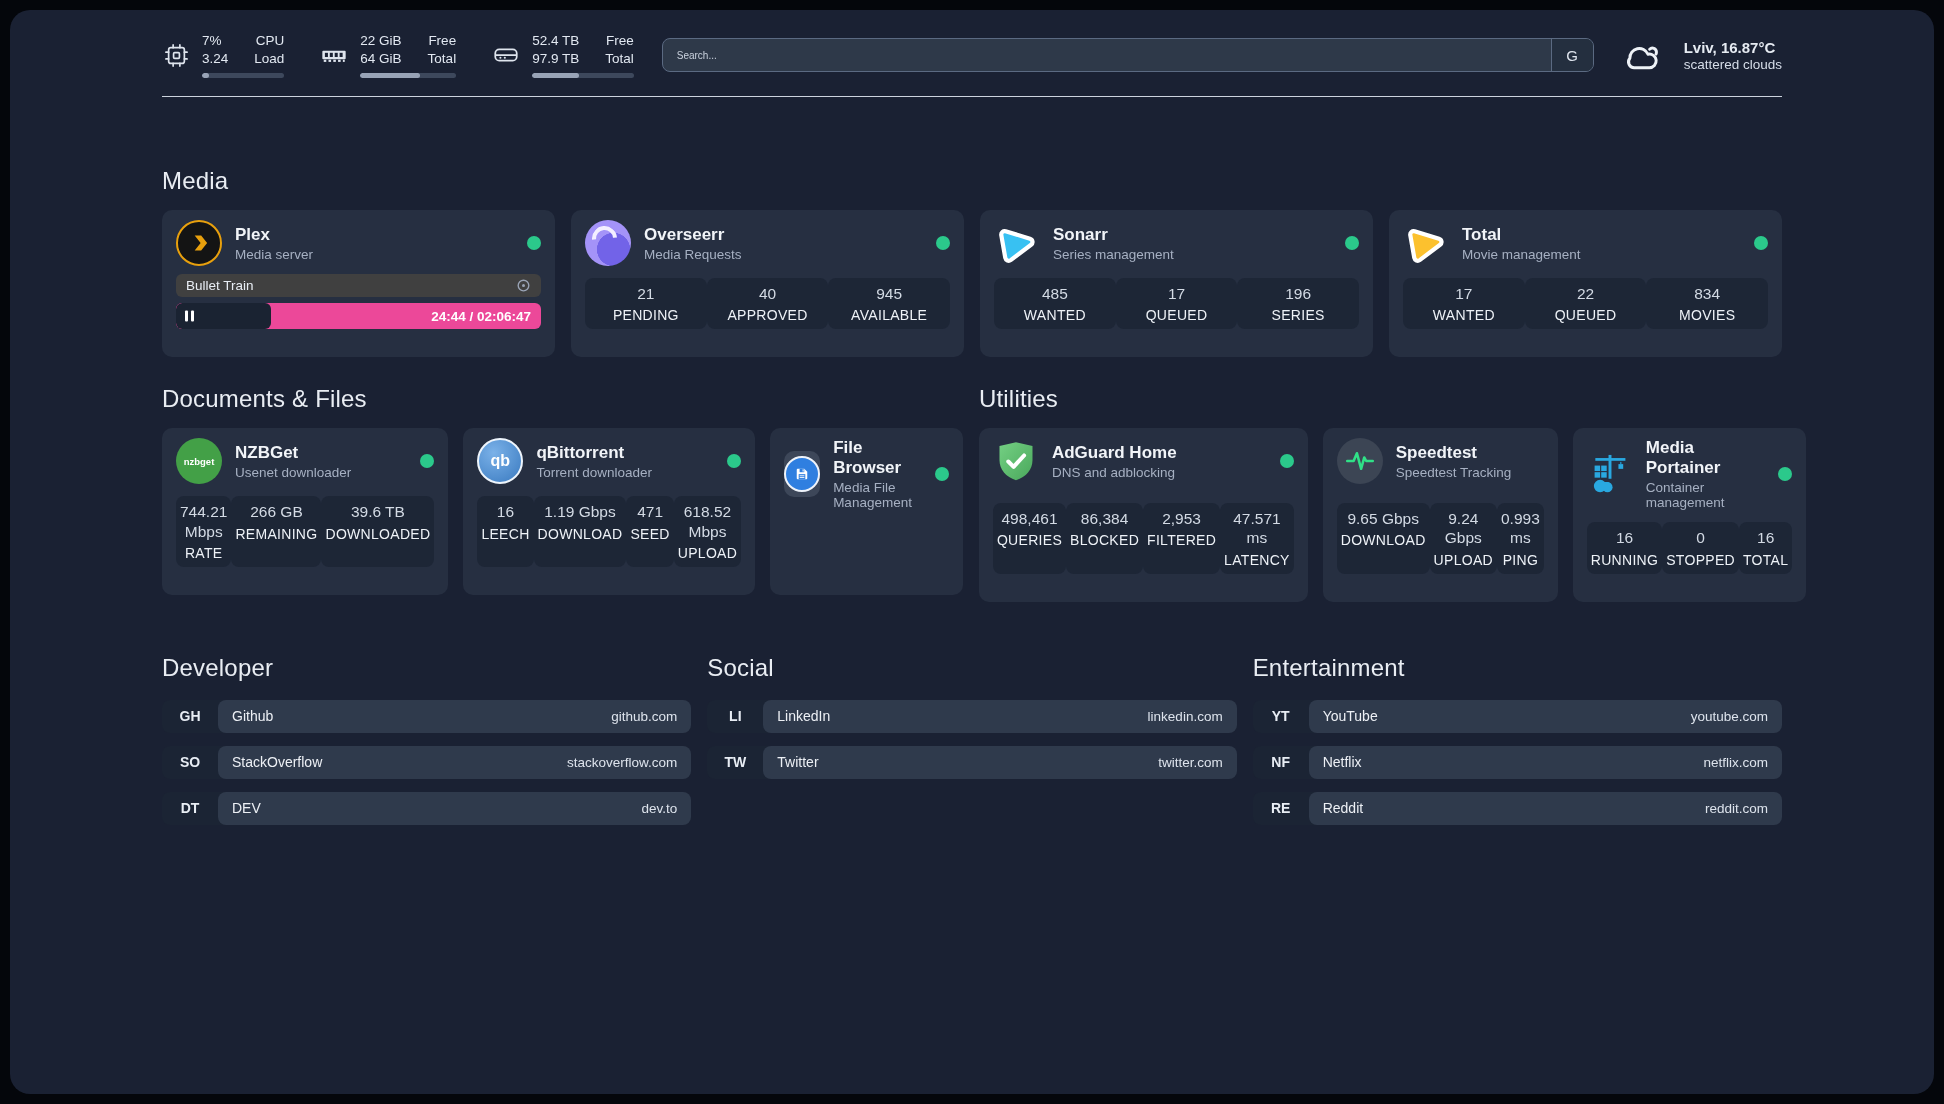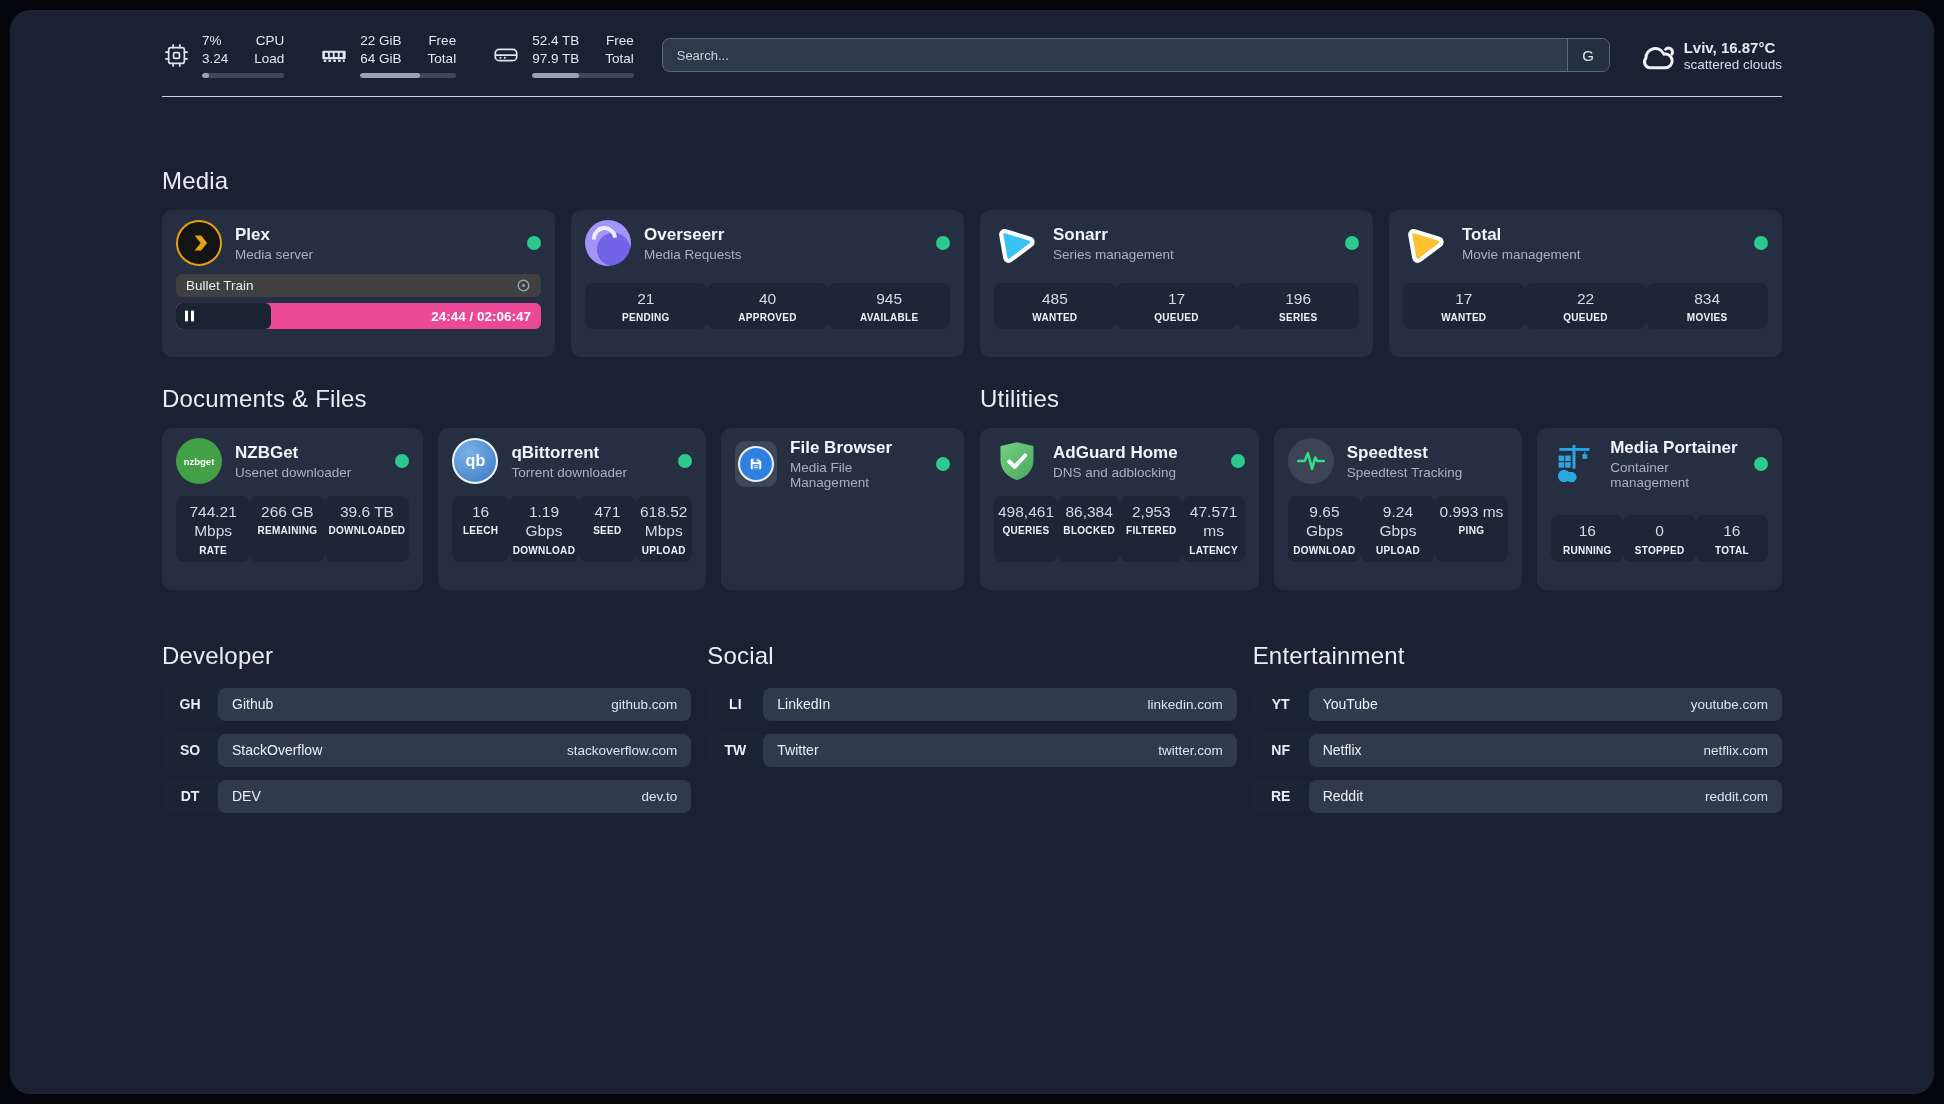--- a/index.html
+++ b/index.html
@@ -15,26 +15,26 @@
   .cols{position:relative;padding-bottom:10px;}
   .rows{display:flex;gap:26px;}
   .col{display:flex;flex-direction:column;font-size:13.5px;line-height:1.32;}
   .col.labels{text-align:right;}
   .bar{position:absolute;left:0;right:0;bottom:0;height:5px;border-radius:3px;background:#3d485c;overflow:hidden;}
   .bar-fill{height:100%;background:#98a3b6;border-radius:3px;width:0;}
 
   .search{flex:1;margin:0 28px;height:32px;border:1px solid #5b6a82;border-radius:8px;
     background:#2e3949;display:flex;overflow:hidden;}
   .search-input{flex:1;background:transparent;border:none;outline:none;color:#e6ebf3;
-    font-size:13px;padding:8px 14px;font-family:"Liberation Sans",sans-serif;}
+    font-size:10px;padding:8px 14px;font-family:"Liberation Sans",sans-serif;}
   .search-input::placeholder{color:#c9d1dd;opacity:1;}
   .search-btn{width:42px;border:none;border-left:1px solid #5b6a82;background:#242f3f;color:#dfe5ee;
     font-size:15px;cursor:pointer;display:flex;align-items:center;justify-content:center;
     font-family:"Liberation Sans",sans-serif;}
-  .weather{display:flex;align-items:center;gap:4px;color:#e6ebf2;}
+  .weather{display:flex;align-items:center;gap:20px;color:#e6ebf2;}
   .cloud{width:42px;height:36px;display:flex;align-items:center;}
   .loc{font-size:15px;font-weight:700;}
   .cond{font-size:13.5px;color:#d6dde8;margin-top:1px;}
 
   .divider{border-top:1.5px solid #ccd3de;margin-top:16px;}
 
   
   h2{font-size:24px;font-weight:500;color:#e9edf3;margin:0 0 15px 0;letter-spacing:.2px;}
   .media-section{margin-top:70px;}
   .grid4{display:grid;grid-template-columns:repeat(4,1fr);gap:16px;}
@@ -45,21 +45,21 @@
   .card{background:#262f41;border-radius:10px;padding:10px 14px 28px;display:flex;
     flex-direction:column;justify-content:space-between;}
   .card-head{display:flex;align-items:center;gap:13px;cursor:pointer;}
   .icon{width:46px;height:46px;flex:none;display:flex;align-items:center;justify-content:center;}
   .title{font-size:17px;font-weight:700;color:#f1f4f8;}
   .desc{font-size:13.5px;color:#a6b0c2;margin-top:2px;}
   .dot{width:14px;height:14px;border-radius:50%;background:#2bc98b;margin-left:auto;flex:none;}
   .tiles{display:flex;margin-top:12px;}
   .tile{flex:1;background:#1d2636;border-radius:8px;text-align:center;padding:6px 4px 6px;}
   .tile-value{font-size:15.5px;color:#d3dae4;line-height:1.25;}
-  .tile-label{font-size:10px;font-weight:700;color:#eef2f7;margin-top:4px;letter-spacing:.3px;}
+  .tile-label{font-size:14px;font-weight:400;color:#eef2f7;margin-top:4px;letter-spacing:.3px;}
 
   
   .player{margin-top:8px;}
   .track-row{background:#404040;border-radius:6px;height:23px;display:flex;align-items:center;
     justify-content:space-between;padding:0 10px;color:#e8edf4;font-size:13.5px;}
   .progress-row{position:relative;margin-top:6px;height:26px;border-radius:6px;background:#ec4899;overflow:hidden;}
   .progress-fill{position:absolute;left:0;top:0;bottom:0;border-radius:6px;background:#1a2332;width:0;}
   .pause{position:absolute;left:9px;top:50%;transform:translateY(-50%);display:flex;gap:3px;cursor:pointer;}
   .pause i{display:block;width:3px;height:11px;background:#fff;border-radius:1px;}
   .time{position:absolute;right:10px;top:50%;transform:translateY(-50%);

